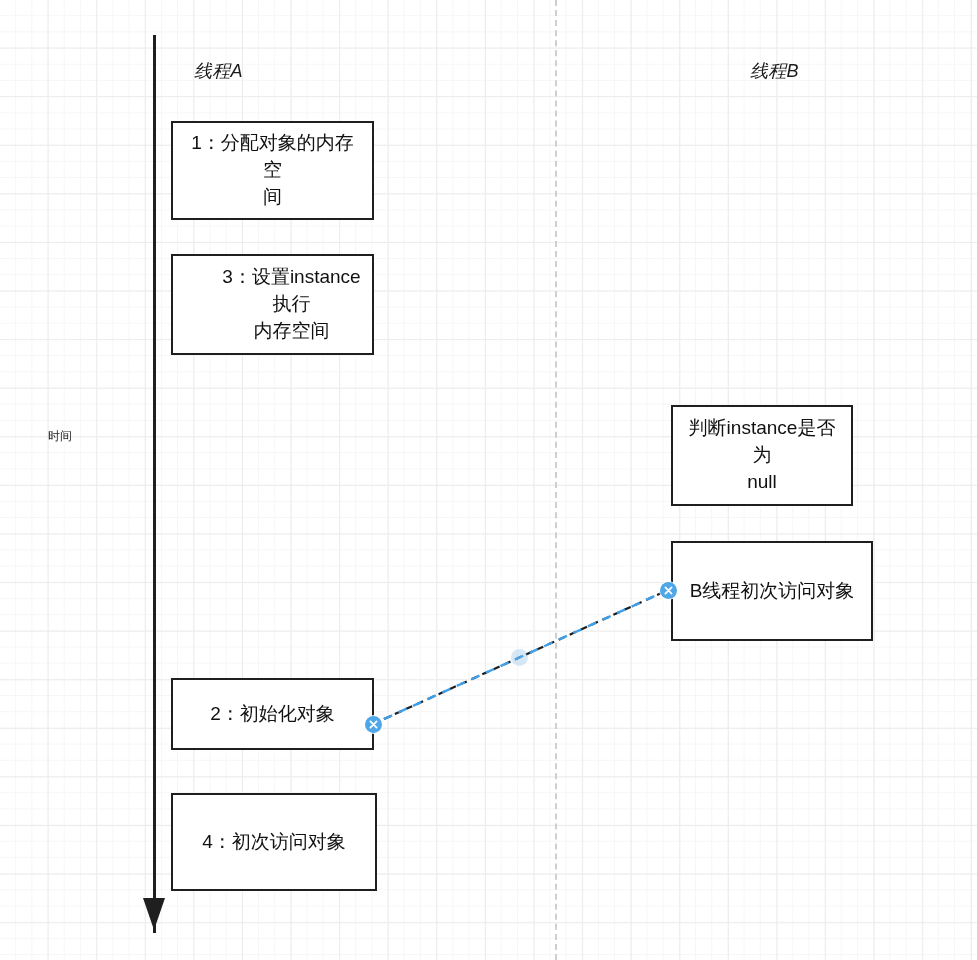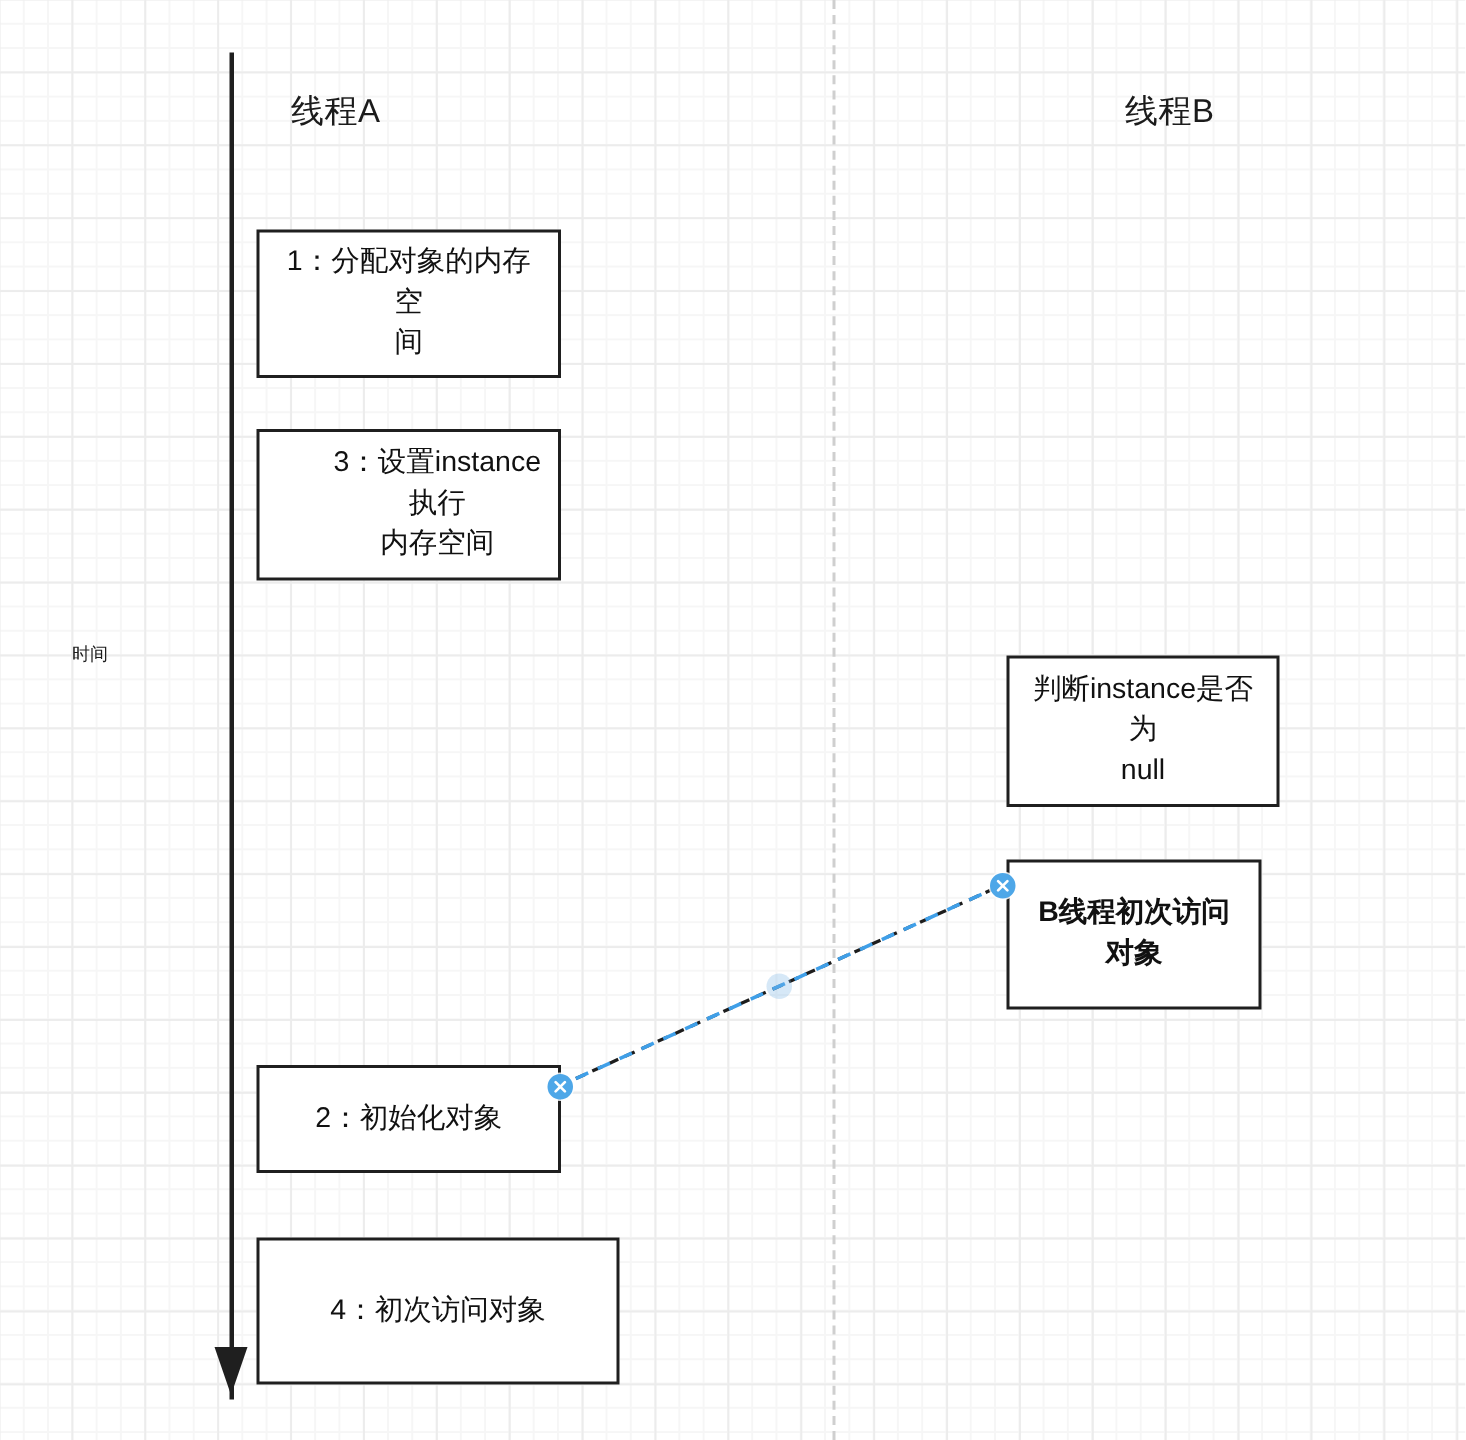--- a/index.html
+++ b/index.html
@@ -36,24 +36,25 @@
 
   
   .lane-divider {
     position: absolute;
     border-left: 2px dashed #cfcfcf;
   }
 
   
   .lane-label {
     position: absolute;
-    font-size: 22px;
+    font-size: 18px;
     color: #1b1b1b;
     white-space: nowrap;
     letter-spacing: 0.3px;
+    font-style: italic;
   }
 
   
   .axis-caption {
     position: absolute;
     font-size: 12px;
     color: #1b1b1b;
     white-space: nowrap;
   }
 
@@ -64,21 +65,20 @@
     border: 2.5px solid #1f1f1f;
     background: #ffffff;
     display: flex;
     align-items: center;
     justify-content: center;
     text-align: center;
     font-size: 19px;
     line-height: 1.42;
     color: #111111;
     padding: 4px 10px;
-    margin-top: 32px;
   }
   .node span { display: block; }
 
   
   .edge-svg {
     position: absolute;
     left: 0;
     top: 0;
     width: 977px;
     height: 960px;
@@ -153,33 +153,33 @@
     </div>
   </div>
 
   <div class="node" style="left:671px; top:405px; width:182px; height:101px;">
     <div>
       <span>判断instance是否为</span>
       <span>null</span>
     </div>
   </div>
 
-  <div class="node" style="left:671px; top:541px; width:170px; height:100px;font-weight:bold;">
+  <div class="node" style="left:671px; top:541px; width:202px; height:100px;">
     <div>
       <span>B线程初次访问对象</span>
     </div>
   </div>
 
   <div class="node" style="left:171px; top:678px; width:203px; height:72px;">
     <div>
       <span>2：初始化对象</span>
     </div>
   </div>
 
-  <div class="node" style="left:171px; top:793px; width:242px; height:98px;">
+  <div class="node" style="left:171px; top:793px; width:206px; height:98px;">
     <div>
       <span>4：初次访问对象</span>
     </div>
   </div>
 
   <svg class="edge-svg">
     <line class="edge-base" x1="373" y1="724" x2="668" y2="590"></line>
     <line class="edge-select" x1="373" y1="724" x2="668" y2="590"></line>
   </svg>
 

